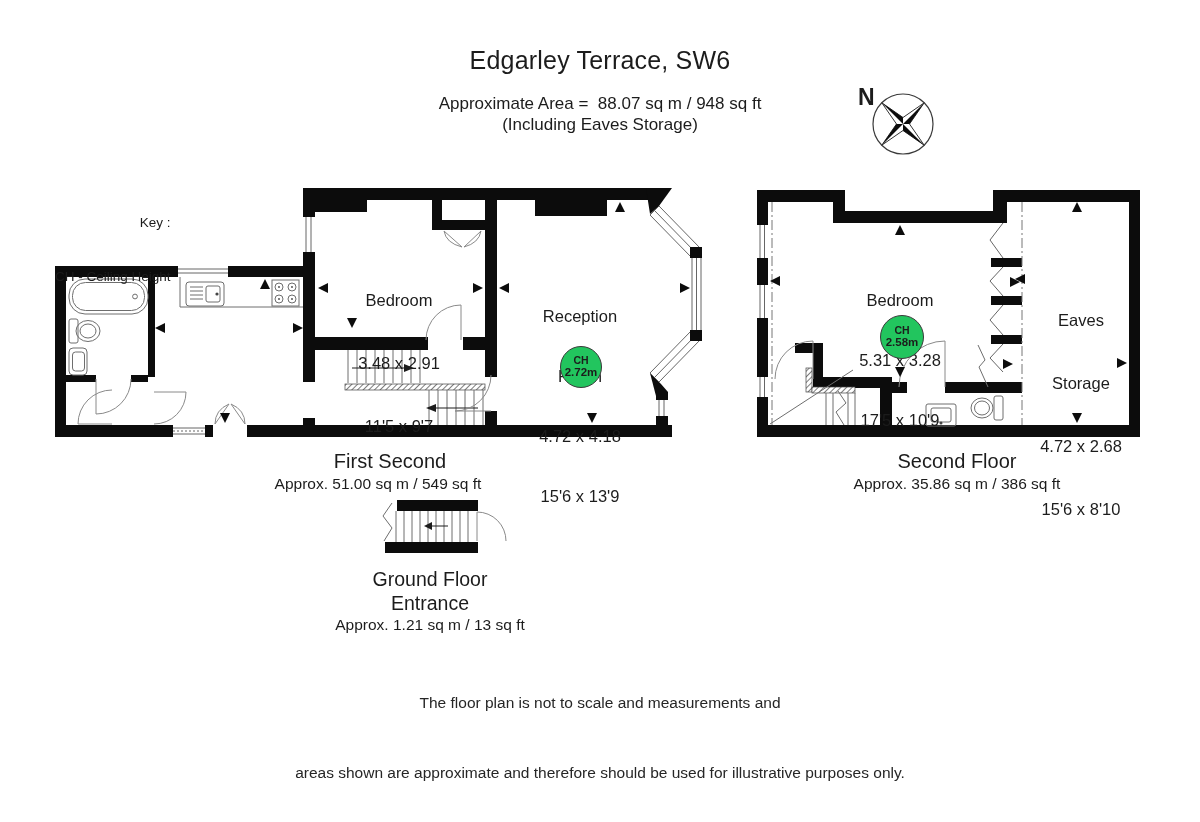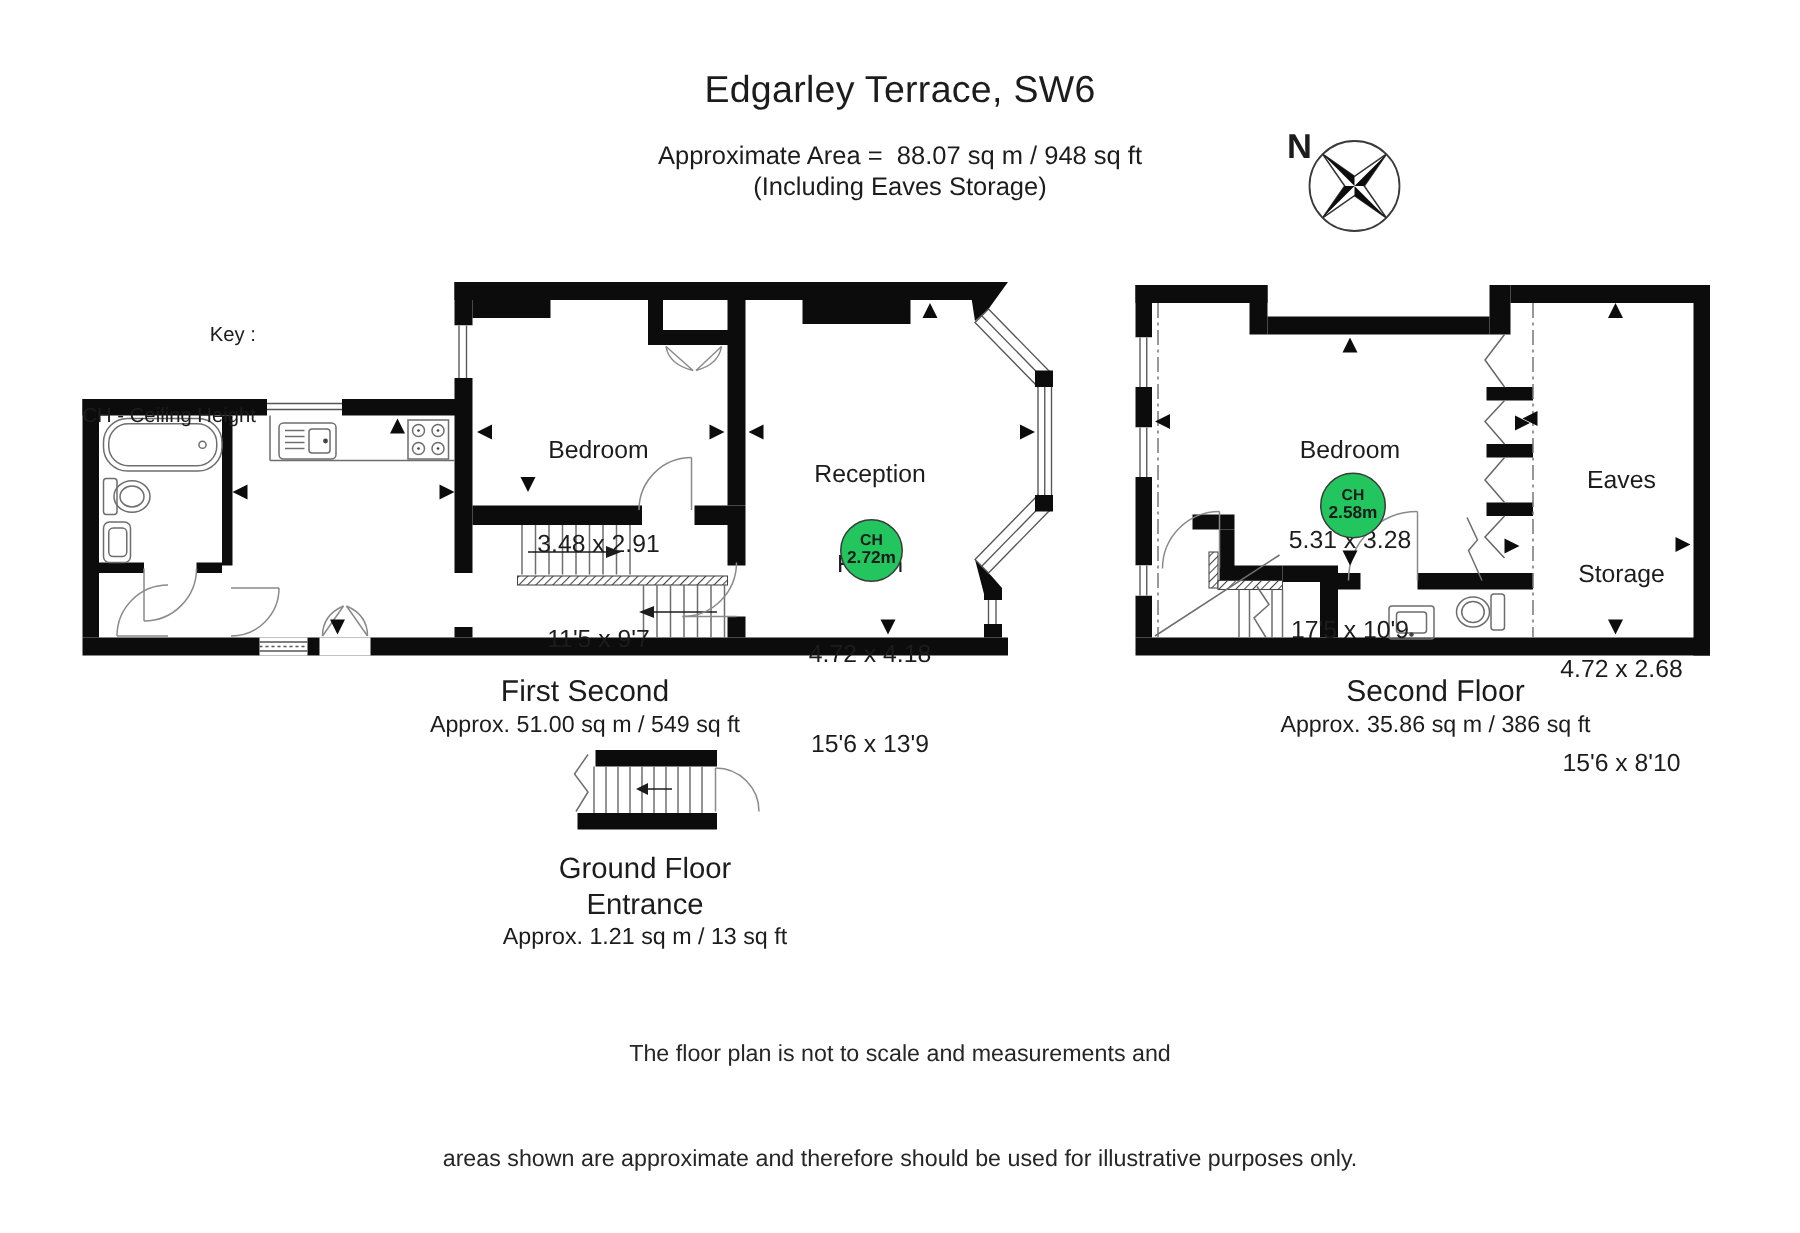--- a/index.html
+++ b/index.html
@@ -372,21 +372,21 @@
 </div>
 
 <div class="lbl cx room" style="left:1081px;top:268px;">
   <div>Eaves</div>
   <div>Storage</div>
   <div>4.72 x 2.68</div>
   <div>15'6 x 8'10</div>
 </div>
 
 <div class="lbl cx floor-name" style="left:390px;top:450px;">First Second</div>
-<div class="lbl cx floor-area" style="left:390px;top:475px;">Approx. 51.00 sq m / 549 sq ft</div>
+<div class="lbl cx floor-area" style="left:378px;top:475px;">Approx. 51.00 sq m / 549 sq ft</div>
 
 <div class="lbl cx floor-name" style="left:957px;top:450px;">Second Floor</div>
 <div class="lbl cx floor-area" style="left:957px;top:475px;">Approx. 35.86 sq m / 386 sq ft</div>
 
 <div class="lbl cx gf-name" style="left:430px;top:568px;">Ground Floor</div>
 <div class="lbl cx gf-name" style="left:430px;top:592px;">Entrance</div>
 <div class="lbl cx floor-area" style="left:430px;top:616px;">Approx. 1.21 sq m / 13 sq ft</div>
 
 <div class="lbl cx disc" style="left:600px;top:645px;">
   <div>The floor plan is not to scale and measurements and</div>

